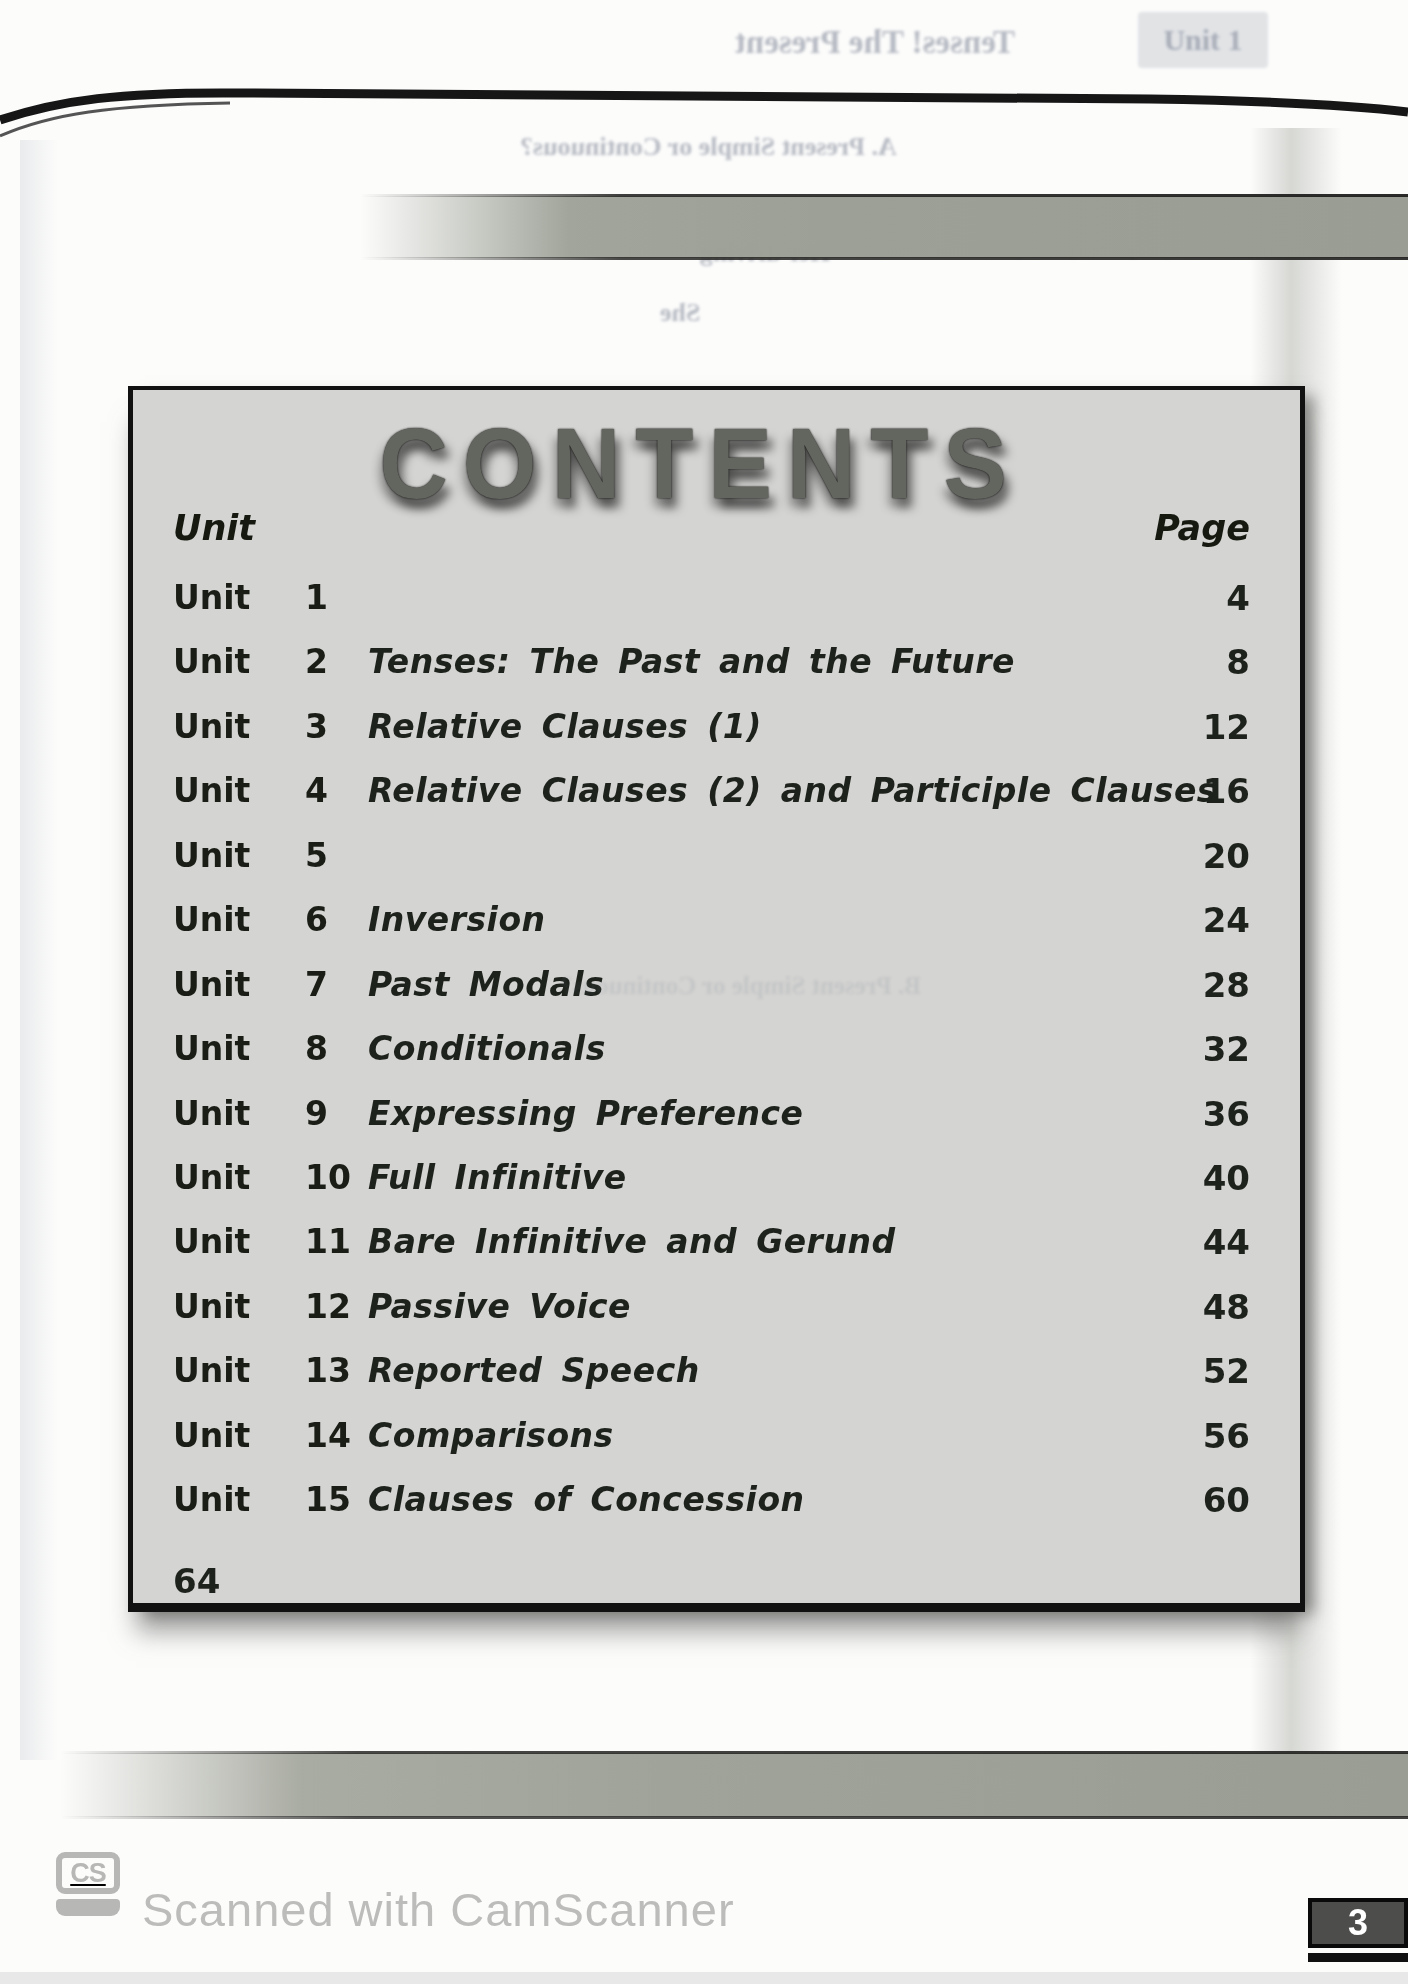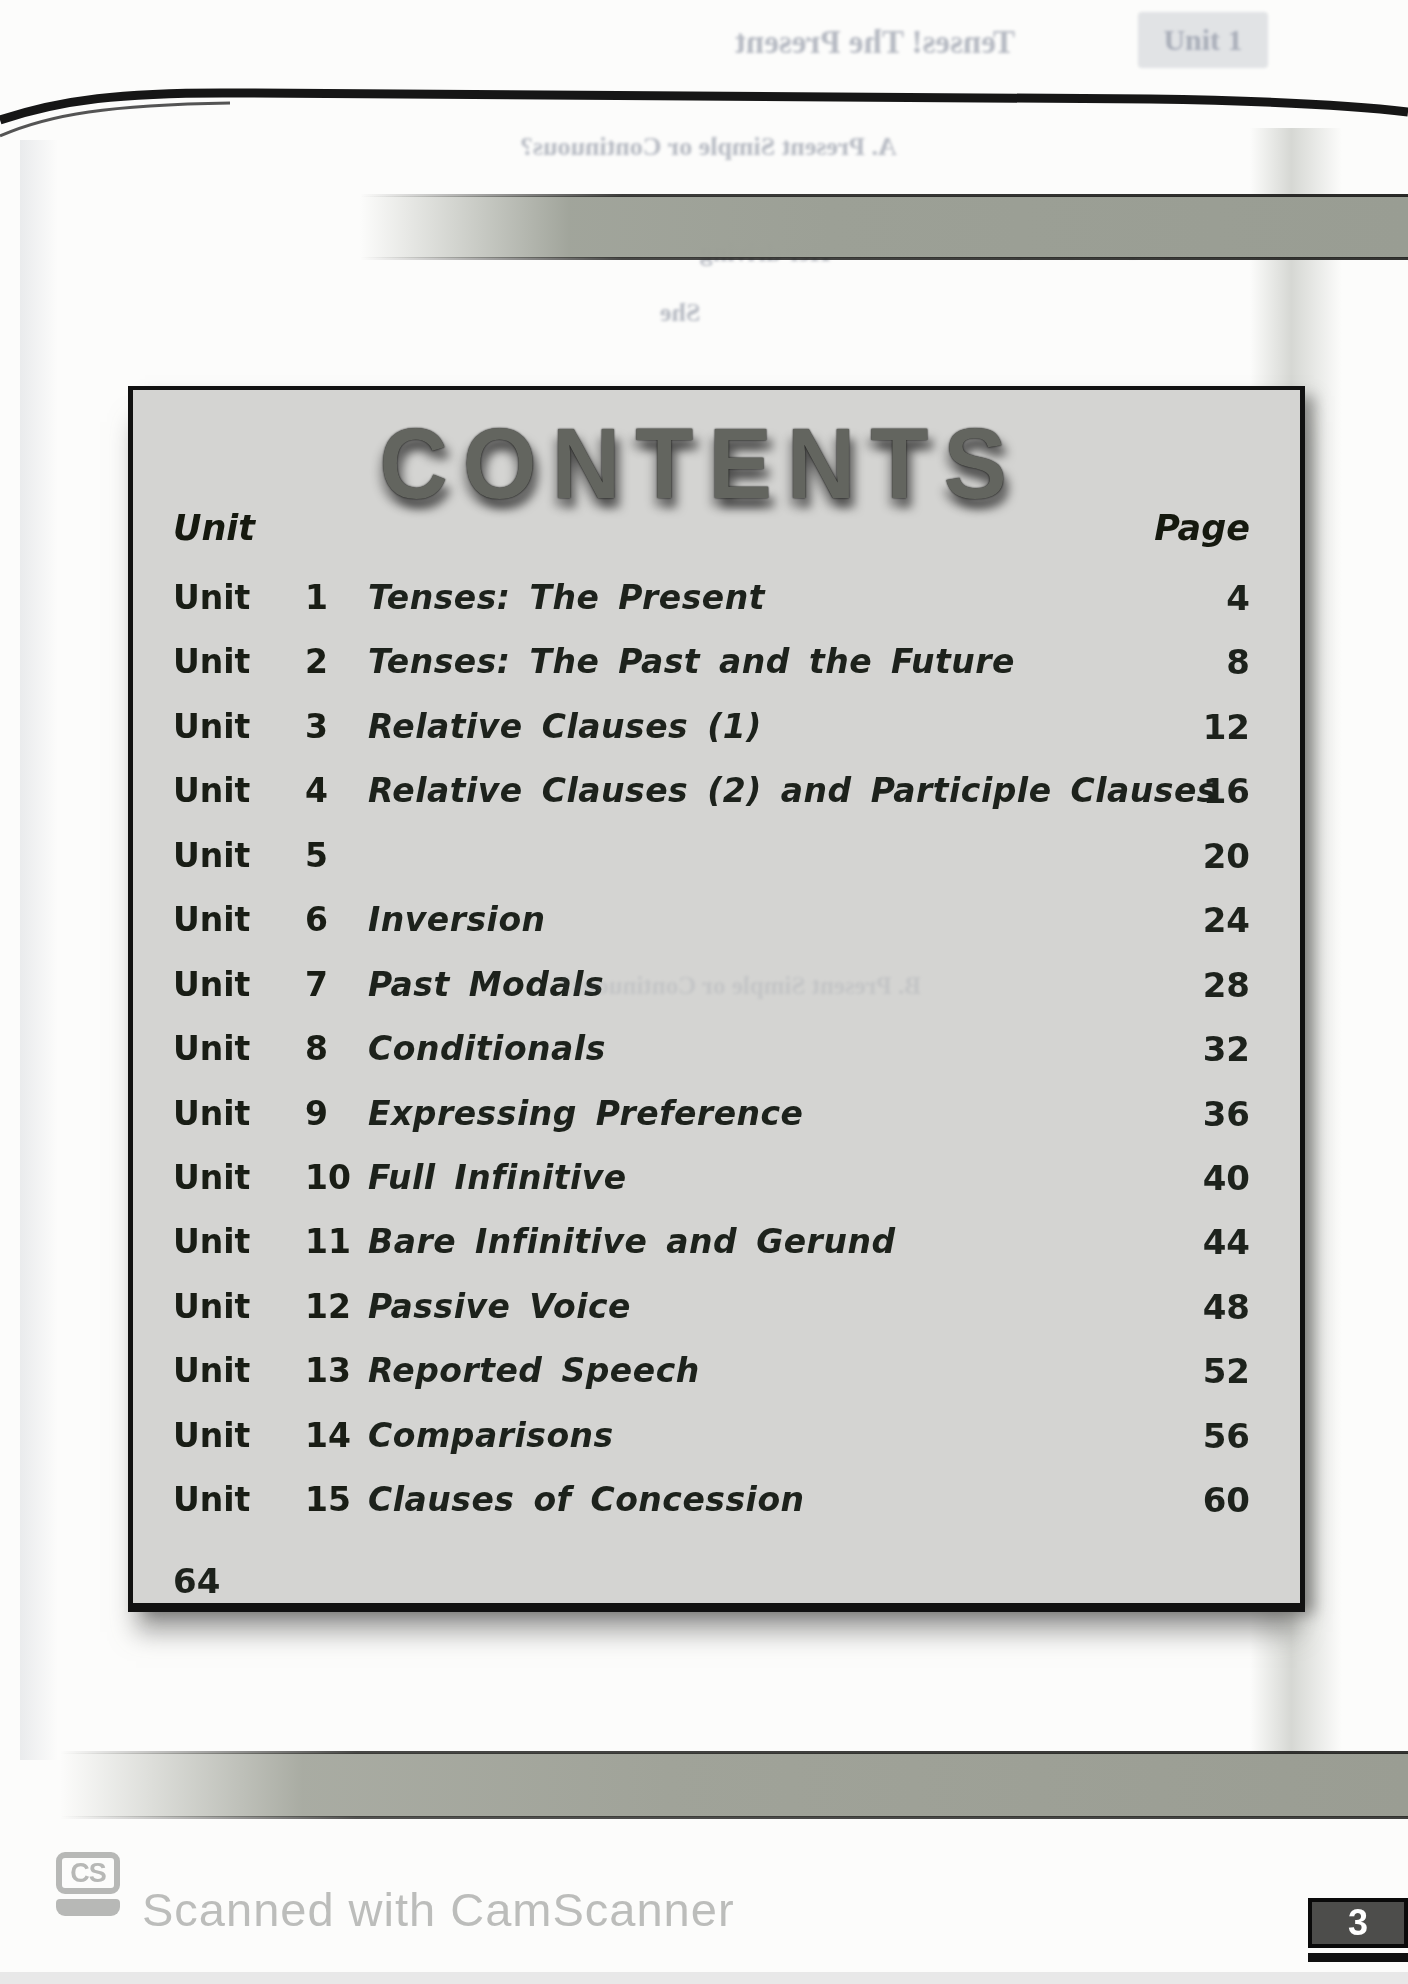--- a/index.html
+++ b/index.html
@@ -51,21 +51,21 @@
   .row-title{position:absolute;left:195px;top:6px;white-space:nowrap;
       font:700 italic 33px "DejaVu Sans",sans-serif;word-spacing:7px;letter-spacing:.5px;color:#1d221c;}
   .row-page{position:absolute;right:0;top:6px;font:700 34px "DejaVu Sans",sans-serif;color:#1d221c;}
   .answer-row{position:absolute;left:40px;top:1150px;width:1077px;display:flex;
       justify-content:space-between;align-items:baseline;}
   .answer-label{font:700 38px "Liberation Sans",sans-serif;letter-spacing:1px;color:#15190f;}
   .answer-page{font:700 34px "DejaVu Sans",sans-serif;color:#1d221c;margin-top:21px;}
   .bt-inbox{position:absolute;z-index:6;opacity:.32;}
 
   
-  .cs-logo{position:absolute;left:56px;top:1852px;z-index:7;}
+  .cs-logo{position:absolute;left:56px;top:1852px;z-index:7;text-decoration:underline;}
   .cs-frame{box-sizing:border-box;width:64px;height:42px;border:6px solid #b7b8b6;border-radius:9px;
       display:flex;align-items:center;justify-content:center;
       font:700 27px "Liberation Sans",sans-serif;color:#b7b8b6;letter-spacing:-1px;}
   .cs-bar{width:64px;height:17px;margin-top:5px;background:#b7b8b6;border-radius:4px 4px 9px 9px;}
   .watermark{position:absolute;left:142px;top:1882px;z-index:7;white-space:nowrap;
       font:400 47px "Liberation Sans",sans-serif;color:#bcbdbb;letter-spacing:1px;}
   .page-badge{position:absolute;left:1308px;top:1898px;width:100px;height:50px;z-index:7;
       box-sizing:border-box;background:#4d4d4b;border:4px solid #0a0a0a;
       display:flex;align-items:center;justify-content:center;
       font:700 36px "Liberation Sans",sans-serif;color:#fff;}
@@ -107,21 +107,20 @@
 
     <div class="toc-head">
       <span>Unit</span>
       <span>Page</span>
     </div>
 
     <div class="toc-rows" id="toc-rows">
   <div class="toc-row">
     <span class="unit-word">Unit</span>
     <span class="unit-num">1</span>
-    <span class="row-title">Tenses: The Present</span>
     <span class="row-page">4</span>
   </div>
 
   <div class="toc-row">
     <span class="unit-word">Unit</span>
     <span class="unit-num">2</span>
     <span class="row-title">Tenses: The Past and the Future</span>
     <span class="row-page">8</span>
   </div>
 

